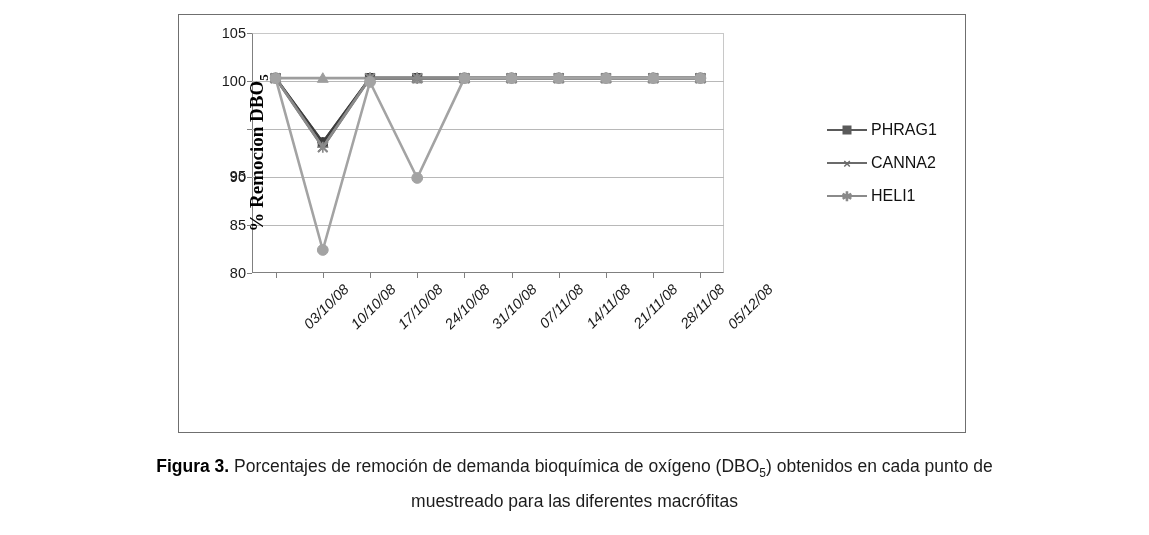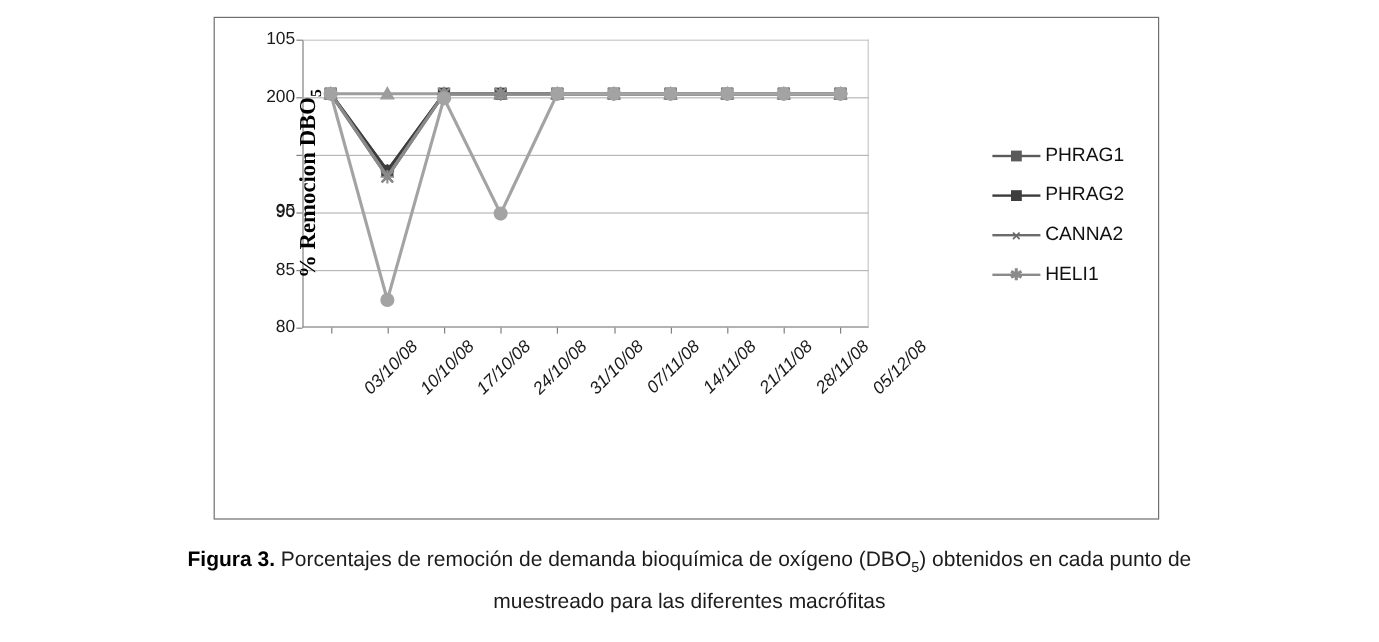--- a/index.html
+++ b/index.html
@@ -225,21 +225,21 @@
           <div class="gridline" style="top: 192px;"></div>
           <div class="gridline" style="top: 144px;"></div>
           <div class="gridline" style="top: 96px;"></div>
           <div class="gridline" style="top: 48px;"></div>
         </div>
       <div id="ytick-wrap">
           <div class="ytick-label" style="top: 240px; padding-left: 33px;">80</div>
           <div class="ytick-label" style="top: 192px;">85</div>
           <div class="ytick-label" style="top: 144px;">90</div>
           <div class="ytick-label" style="top: 96px; margin-top: 47px;">95</div>
-          <div class="ytick-label" style="top: 48px;">200</div>
+          <div class="ytick-label" style="top: 48px;">100</div>
           <div class="ytick-label" style="top: 0px;">105</div>
         </div>
 
       <div id="y-axis-title">
         <span>% Remocion DBO</span><sub>5</sub>
       </div>
 
       <svg id="series-svg" width="472" height="240" viewBox="0 0 472 240" style="position:absolute;left:0;top:0;">
           <g>
             <polyline points="23.6,45.1 70.8,109.4 118.0,45.1 165.2,45.1 212.4,45.1 259.6,45.1 306.8,45.1 354.0,45.1 401.2,45.1 448.4,45.1" fill="none" stroke="#5a5a5a" stroke-width="2.6"></polyline>
@@ -354,27 +354,20 @@
     <div id="legend">
         <div class="legend-row">
           <div class="legend-key">
             <div class="lline" style="background: rgb(90, 90, 90);"></div>
             <div class="lmark m-diamond" style="background: rgb(90, 90, 90);"></div>
           </div>
           <span class="legend-label">PHRAG1</span>
         </div>
         <div class="legend-row">
           <div class="legend-key">
-            <div class="lline" style="background: rgb(61, 61, 61);"></div>
-            <div class="lmark m-square" style="background: rgb(61, 61, 61); transform: translate(-50%, -50%);"></div>
-          </div>
-          <span class="legend-label">PHRAG2</span>
-        </div>
-        <div class="legend-row">
-          <div class="legend-key">
             <div class="lline" style="background: rgb(107, 107, 107);"></div>
             <div class="lmark m-x" style="color: rgb(107, 107, 107); transform: translate(-50%, -50%);">×</div>
           </div>
           <span class="legend-label">CANNA2</span>
         </div>
         <div class="legend-row">
           <div class="legend-key">
             <div class="lline" style="background: rgb(138, 138, 138);"></div>
             <div class="lmark m-star" style="color: rgb(138, 138, 138); transform: translate(-50%, -50%);">✱</div>
           </div>

